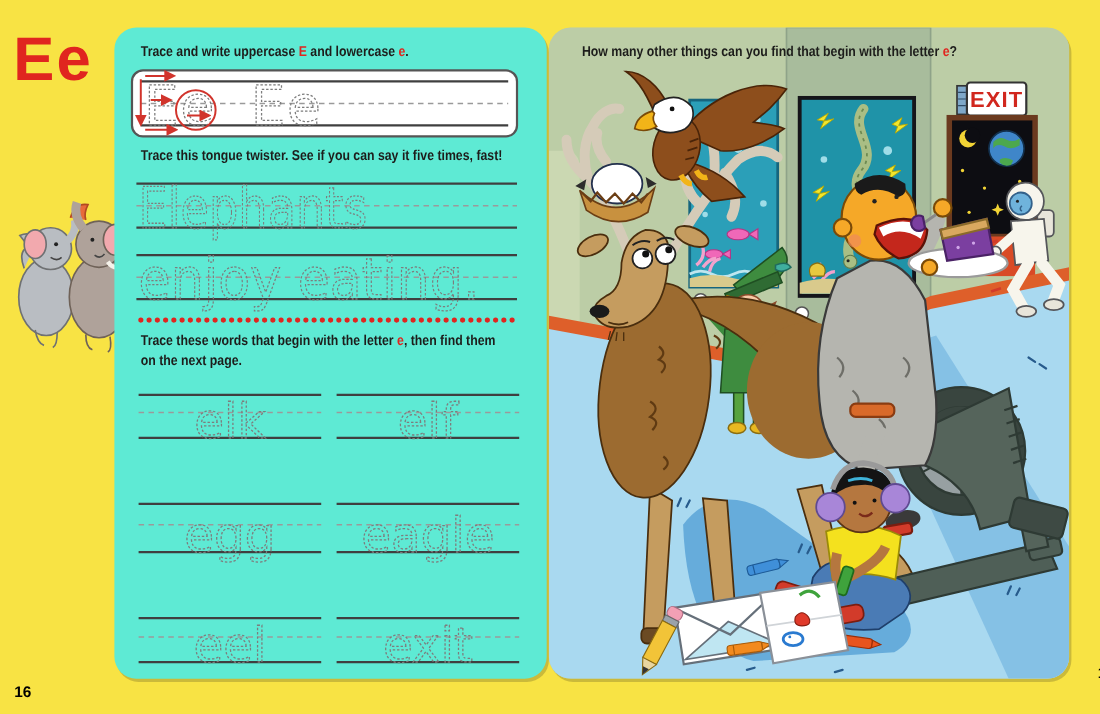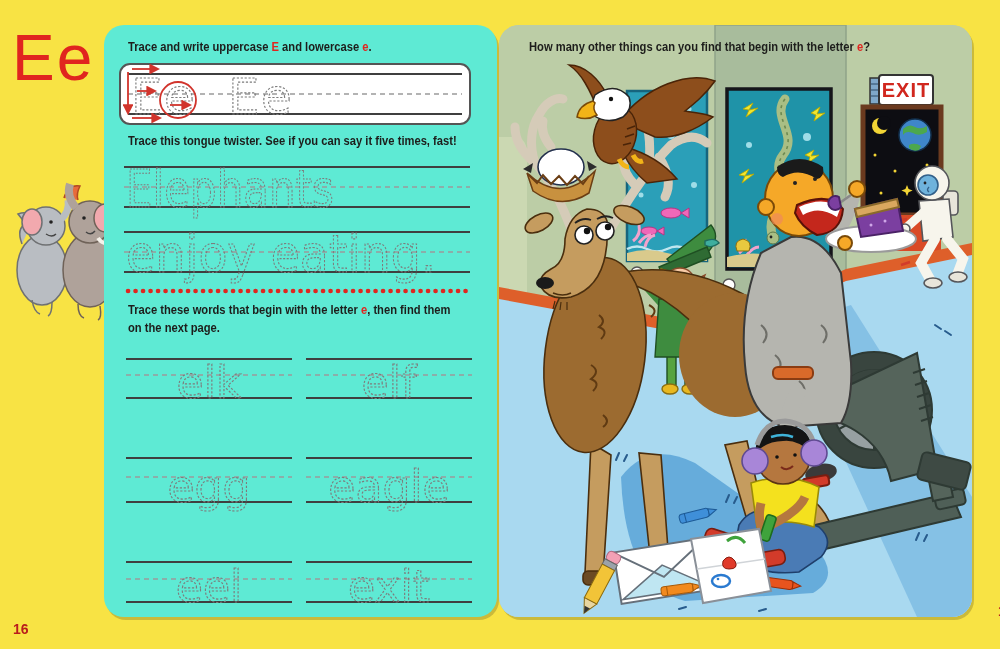--- a/index.html
+++ b/index.html
@@ -1,22 +1,22 @@
 <!DOCTYPE html>
 <html><head>
 <meta charset="utf-8">
 <style>
   html,body{margin:0;padding:0;}
   body{width:1000px;height:649px;position:relative;overflow:hidden;
        font-family:"Liberation Sans",sans-serif;background:#F8E344;}
   .abs{position:absolute;}
   
-  #big-letter{left:12px;top:26px;font-size:64px;font-weight:400;color:#E0251F;
+  #big-letter{left:12px;top:26px;font-size:56px;font-weight:700;color:#E0251F;
               letter-spacing:2px;line-height:1;}
-  .pagenum{font-size:14px;font-weight:700;color:#b91c1c;}
+  .pagenum{font-size:14px;font-weight:700;color:#000000;}
   #pagenum-left{left:13px;top:621px;}
   #pagenum-right{left:962px;top:603px;margin-left:36px;}
   
   #left-page{left:104px;top:25px;width:393px;height:592px;background:#5eead4;
              border-radius:20px;box-shadow:2px 3px 0 rgba(120,110,40,.35);}
   #right-page{left:499px;top:25px;width:473px;height:592px;border-radius:20px;
               overflow:hidden;box-shadow:2px 3px 0 rgba(120,110,40,.35);background:#BCCDA6;}
   
   .instr{position:absolute;font-size:13px;font-weight:700;color:#1d1d1b;
          white-space:nowrap;transform:scaleX(.86);transform-origin:0 0;}

